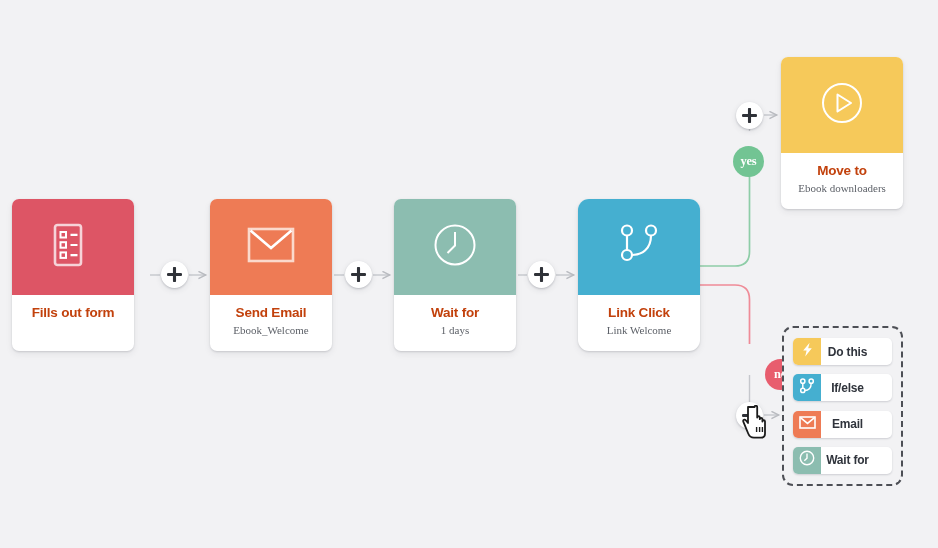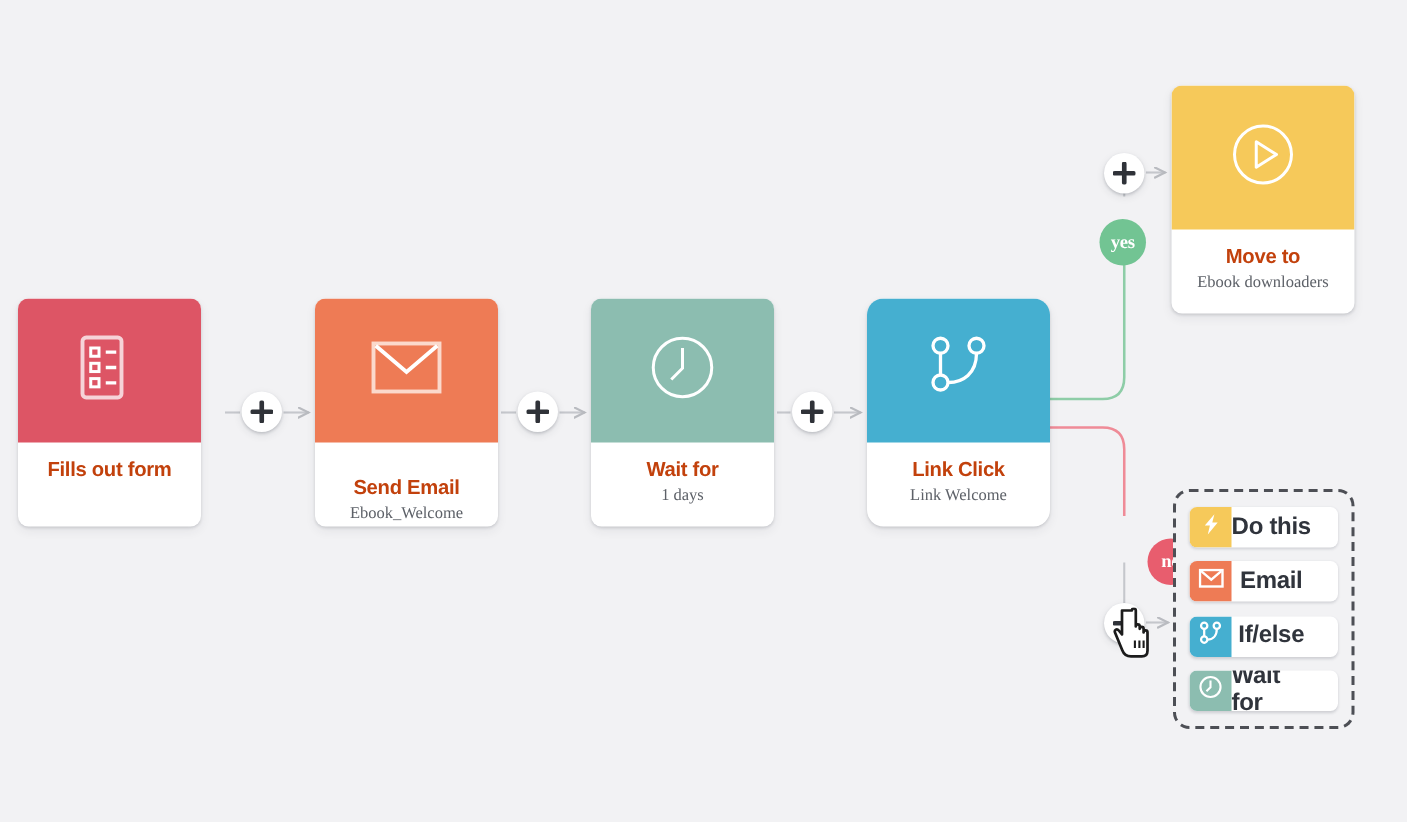--- a/index.html
+++ b/index.html
@@ -86,21 +86,21 @@
     box-shadow: 0 1px 2px rgba(40,45,60,.18);
     overflow:hidden;
   }
   .act .ico {
     width:28px; flex:0 0 28px;
     display:flex; align-items:center; justify-content:center;
   }
   .act .lbl {
     flex:1 1 auto;
     display:flex; align-items:center; justify-content:center;
-    font-size:16px; font-weight:bold; color:#30343c;
+    font-size:12px; font-weight:bold; color:#30343c;
     letter-spacing:-.2px;
     padding-right:18px;
   }
 
   
   #cursor { position:absolute; left:742px; top:405px; z-index:20; }
 </style>
 </head>
 <body>
 
@@ -144,21 +144,21 @@
           <line x1="18.5" y1="33.2" x2="25.5" y2="33.2" stroke="#fff" stroke-width="2.2"></line>
         </svg>
       </span>
     </div>
     <div class="body">
       <div class="title">Fills out form</div>
       <div class="sub"></div>
     </div>
   </div>
 
-  <div class="card" style="left:210px; top:199px;gap:12px;">
+  <div class="card" style="left:210px; top:199px;">
     <div class="head" style="background:#ee7b55;">
       <span>
         <svg width="48" height="38" viewBox="0 0 48 38" xmlns="http://www.w3.org/2000/svg">
           <rect x="2" y="3" width="44" height="32" fill="none" stroke="#fbd9cc" stroke-width="2.6"></rect>
           <polyline points="3.5,4.5 24,22 44.5,4.5" fill="none" stroke="#fff" stroke-width="2.6"></polyline>
         </svg>
       </span>
     </div>
     <div class="body">
       <div class="title">Send Email</div>
@@ -266,47 +266,47 @@
 
     <div class="act">
       <div class="ico" style="background:#f6c95a;">
         <span>
           <svg width="13" height="15" viewBox="0 0 13 15" xmlns="http://www.w3.org/2000/svg">
             <polygon points="8.6,0.8 2.2,8.4 5.6,8.4 4.2,14.4 10.8,6.3 7.2,6.3" fill="#ffffff"></polygon>
           </svg>
         </span>
       </div>
       <div class="lbl">Do this</div>
-    </div>
-
-    <div class="act">
-      <div class="ico" style="background:#ee7b55;">
-        <span>
-          <svg width="17" height="13" viewBox="0 0 17 13" xmlns="http://www.w3.org/2000/svg">
-            <rect x="1" y="1" width="15" height="11" fill="none" stroke="#fff" stroke-width="1.6"></rect>
-            <polyline points="1.8,1.8 8.5,7.4 15.2,1.8" fill="none" stroke="#fff" stroke-width="1.6"></polyline>
-          </svg>
-        </span>
-      </div>
-      <div class="lbl">Email</div>
     </div>
 
     <div class="act">
       <div class="ico" style="background:#45afd0;">
         <span>
           <svg width="16" height="16" viewBox="0 0 16 16" xmlns="http://www.w3.org/2000/svg">
             <circle cx="3.8" cy="3.2" r="2.1" fill="none" stroke="#fff" stroke-width="1.5"></circle>
             <circle cx="12.2" cy="3.2" r="2.1" fill="none" stroke="#fff" stroke-width="1.5"></circle>
             <circle cx="3.8" cy="12.4" r="2.1" fill="none" stroke="#fff" stroke-width="1.5"></circle>
             <line x1="3.8" y1="5.3" x2="3.8" y2="10.3" stroke="#fff" stroke-width="1.5"></line>
             <path d="M12.2,5.3 C12.2,10 9.4,12.4 5.9,12.4" fill="none" stroke="#fff" stroke-width="1.5"></path>
           </svg>
         </span>
       </div>
       <div class="lbl">If/else</div>
+    </div>
+
+    <div class="act">
+      <div class="ico" style="background:#ee7b55;">
+        <span>
+          <svg width="17" height="13" viewBox="0 0 17 13" xmlns="http://www.w3.org/2000/svg">
+            <rect x="1" y="1" width="15" height="11" fill="none" stroke="#fff" stroke-width="1.6"></rect>
+            <polyline points="1.8,1.8 8.5,7.4 15.2,1.8" fill="none" stroke="#fff" stroke-width="1.6"></polyline>
+          </svg>
+        </span>
+      </div>
+      <div class="lbl">Email</div>
     </div>
 
     <div class="act">
       <div class="ico" style="background:#8cbdb0;">
         <span>
           <svg width="16" height="16" viewBox="0 0 16 16" xmlns="http://www.w3.org/2000/svg">
             <circle cx="8" cy="8" r="6.7" fill="none" stroke="#fff" stroke-width="1.4"></circle>
             <polyline points="8,3.6 8,8.2 5.3,10.8" fill="none" stroke="#fff" stroke-width="1.4"></polyline>
           </svg>
         </span>

